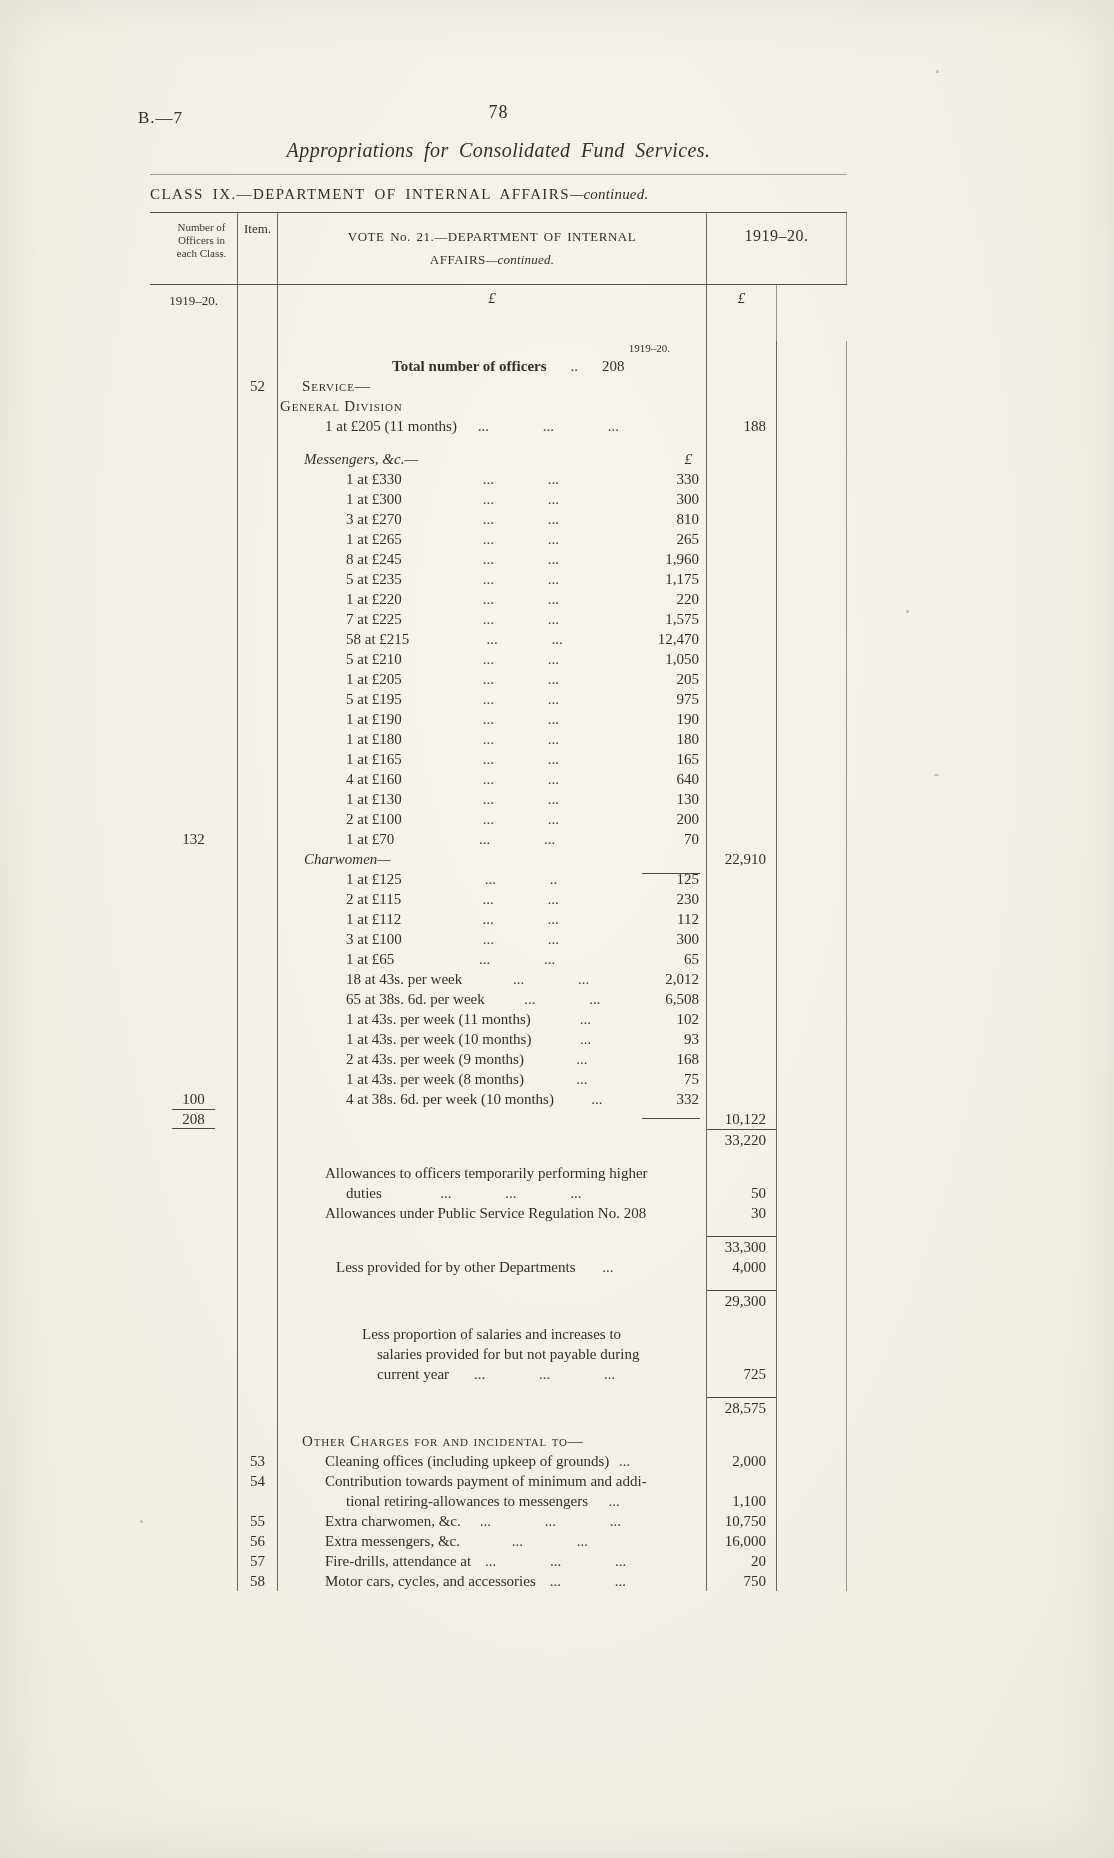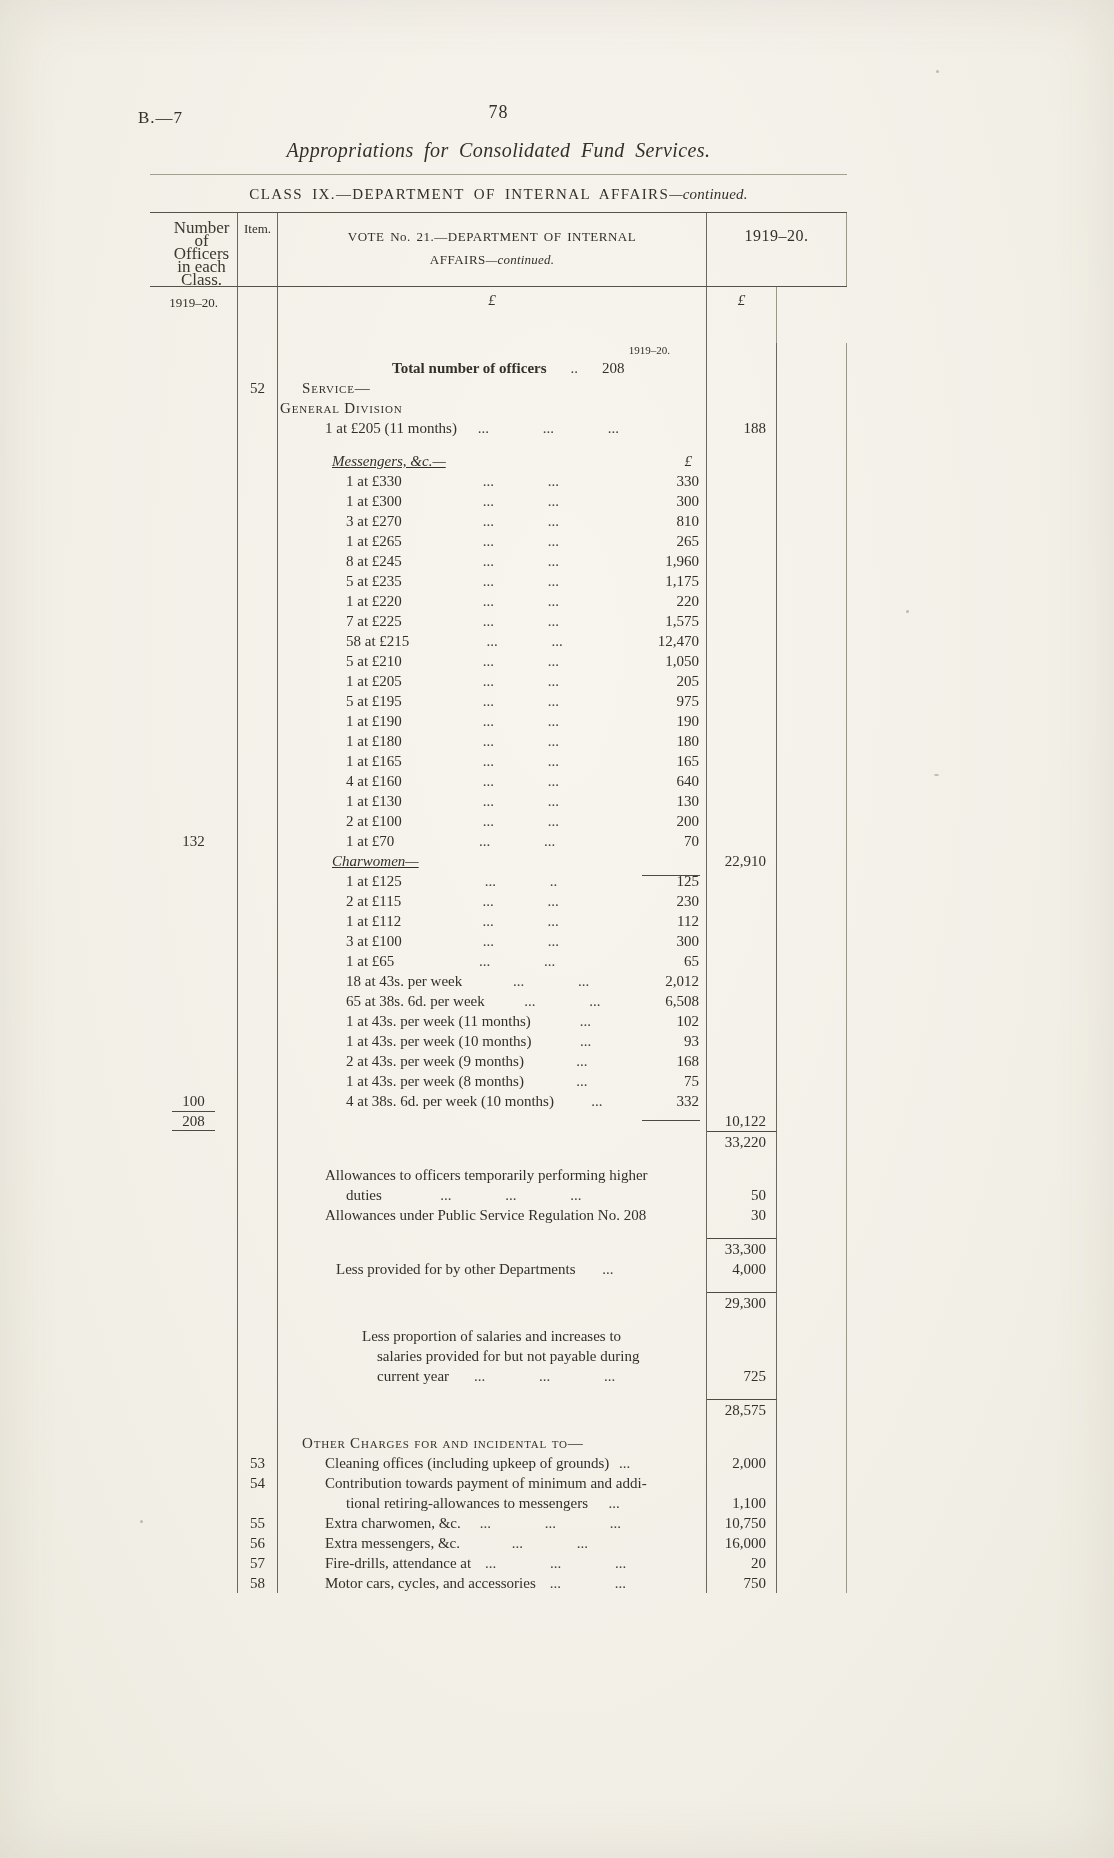--- a/index.html
+++ b/index.html
@@ -16,32 +16,32 @@
     overflow: hidden;
   }
   .speck { position: absolute; background: #8d887b; border-radius: 50%; opacity: .5; }
 
   .sheet { position: absolute; left: 150px; top: 100px; width: 697px; }
 
   .doc-ref { position: absolute; left: -12px; top: 8px; font-size: 17px; letter-spacing: 1px; }
   .page-num { text-align: center; font-size: 18px; letter-spacing: 1px; margin-top: 2px; }
   .doc-title { text-align: center; font-style: italic; font-size: 20px; margin-top: 16px; word-spacing: 5px; letter-spacing: .4px; }
   .rule-a { border: none; border-top: 1px solid #a39f93; margin-top: 12px; }
-  .class-heading { text-align: center; font-size: 15px; margin-top: 11px; letter-spacing: 1.4px; word-spacing: 4px; }
+  .class-heading { text-align: left; font-size: 15px; margin-top: 11px; letter-spacing: 1.4px; word-spacing: 4px; }
   .class-heading .suffix { font-style: italic; letter-spacing: .2px; word-spacing: 0; }
 
   .table { margin-top: 9px; border-top: 1.5px solid #55524a; }
   .grid { display: grid; grid-template-columns: 88px 40px 429px 70px 70px; }
   .vline { border-right: 1px solid #6b6860; }
   .vline-light { border-right: 1px solid #9a968a; }
 
   
   .hrow1 { border-bottom: 1px solid #55524a; min-height: 72px; }
   .hc { padding-top: 8px; }
-  .hc-num { font-size: 17px; line-height: 13px; text-align: center; padding: 8px 6px 0; color: #3a382f; margin-left: 16px; }
+  .hc-num { font-size: 11px; line-height: 13px; text-align: center; padding: 8px 6px 0; color: #3a382f; margin-left: 16px; }
   .hc-item { font-size: 13px; text-align: center; }
   .hc-main { text-align: center; font-size: 13px; line-height: 23px; padding-top: 12px; letter-spacing: .5px; word-spacing: 2px; }
   .hc-year { grid-column: span 2; text-align: center; font-size: 16px; padding-top: 14px; letter-spacing: .5px; }
   .it { font-style: italic; letter-spacing: .2px; word-spacing: 0; }
   .hrow2 { min-height: 56px; }
   .hc-num2 { font-size: 13px; text-align: center; padding-top: 8px; }
   .hc-main2 { text-align: center; font-size: 15px; line-height: 20px; padding-top: 5px; }
   .hc-p { text-align: center; font-style: italic; font-size: 15px; padding-top: 5px; }
 
   
@@ -54,21 +54,21 @@
   .lbl { white-space: pre; }
   .dots { flex: 1 1 auto; text-align: center; word-spacing: 50px; white-space: pre; color: #45433b; }
   .amt { min-width: 64px; text-align: right; padding-right: 5px; position: relative; }
   .c-o1 { text-align: right; padding-right: 10px; }
   .c-o1.ruled { border-top: 1.2px solid #4c4a42; }
   .c-o2 { text-align: right; padding-right: 8px; }
 
   
   .ind1 .lbl { margin-left: 22px; }
   .ind2 .lbl { margin-left: 45px; }
-  .ind3 .lbl { margin-left: 52px; text-decoration: underline; }
+  .ind3 .lbl { margin-left: 24px; }
   .ind4 .lbl { margin-left: 66px; }
   .ind5 .lbl { margin-left: 82px; }
   .ind6 .lbl { margin-left: 97px; }
   .ind7 .lbl { margin-left: 56px; text-align: right; }
 
   
   .row.gap { min-height: 13px; }
   .row.smallcaps .lbl { font-variant: small-caps; letter-spacing: .8px; }
   .row.center .c-main { justify-content: flex-start; }
   .row.italic-head .lbl { font-style: italic; }

